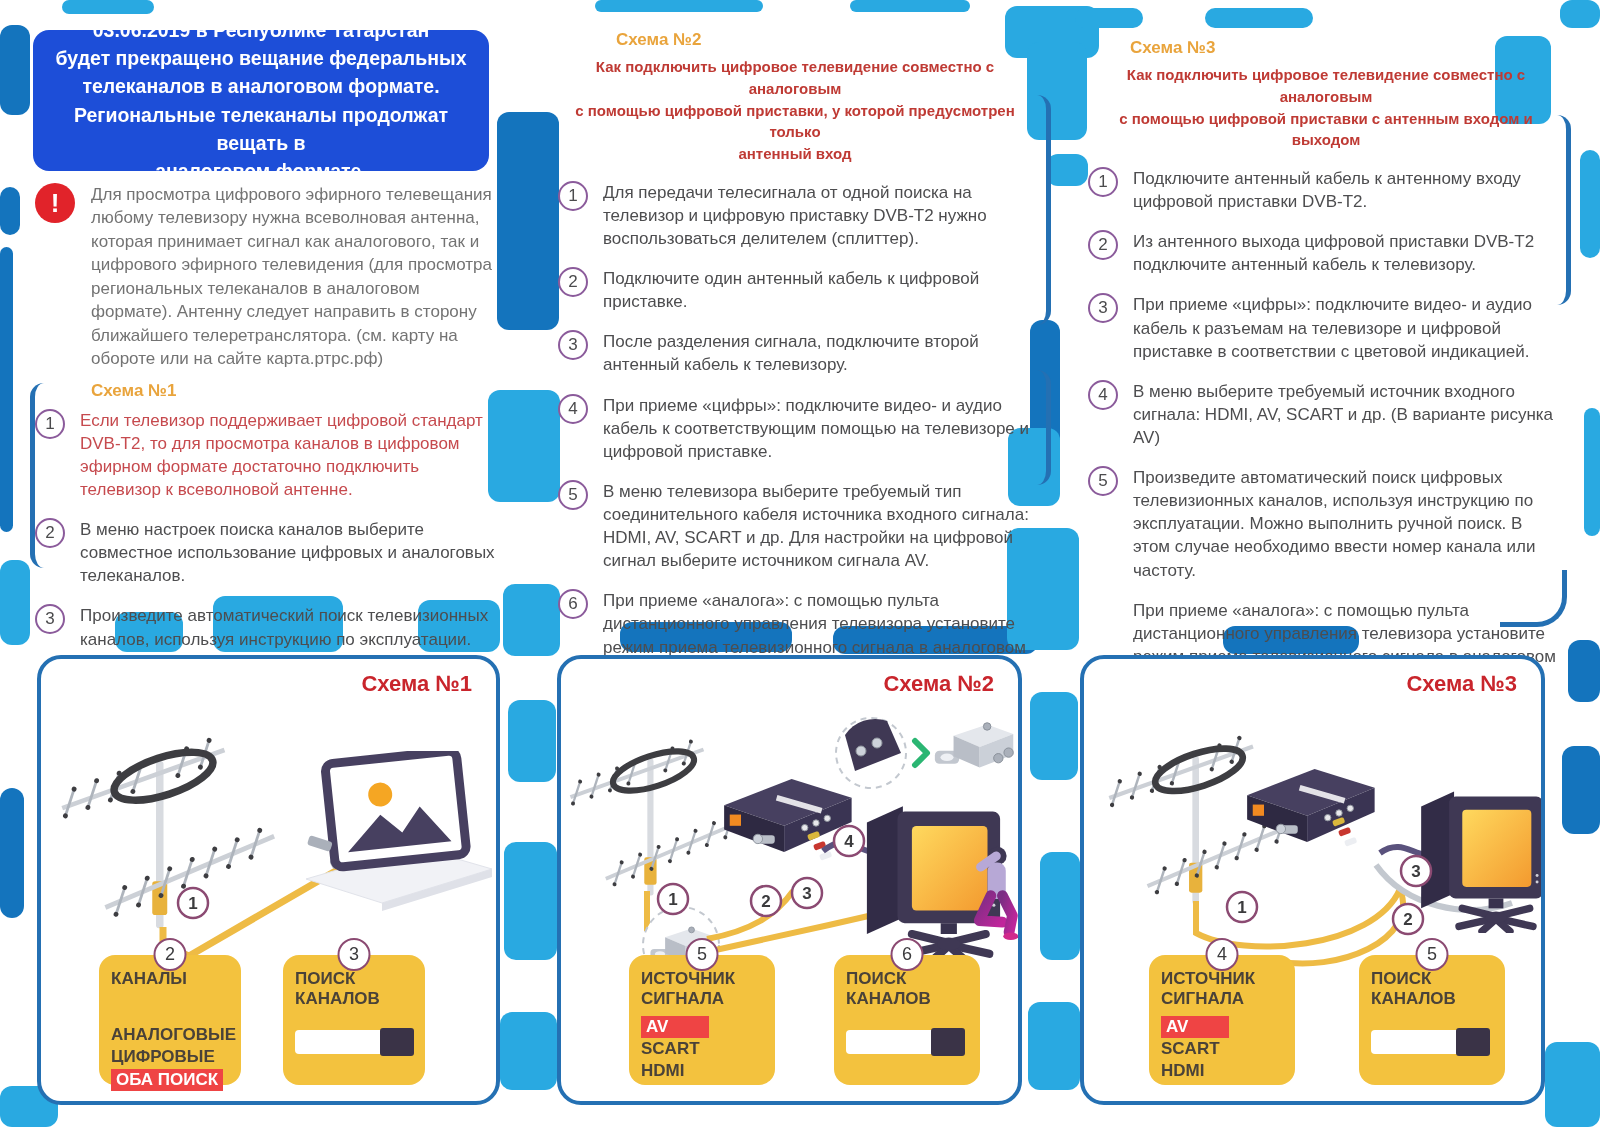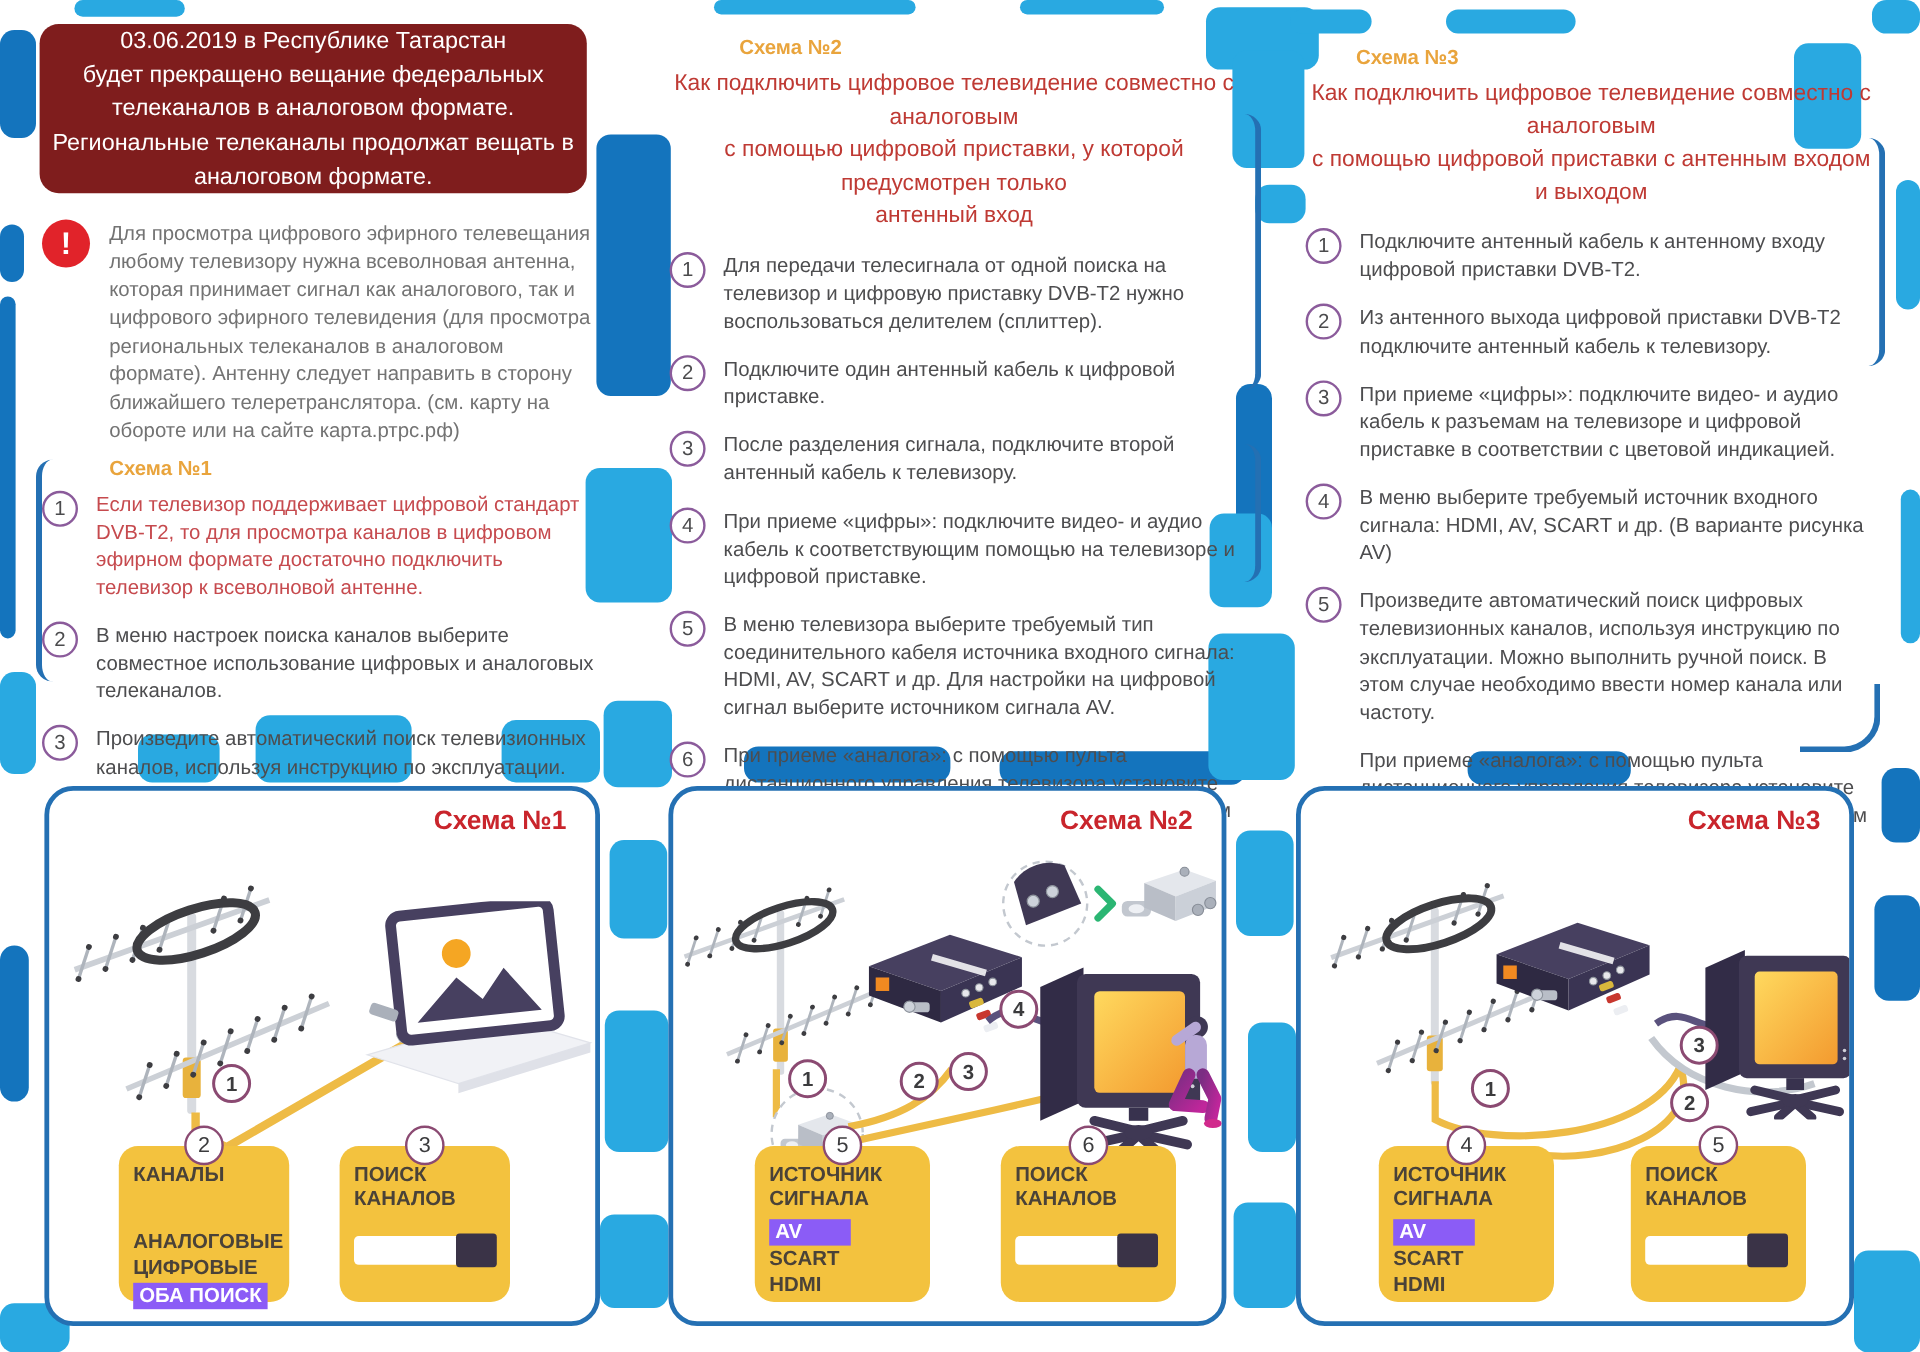--- a/index.html
+++ b/index.html
@@ -2,32 +2,32 @@
 <html><head>
 <meta charset="utf-8">
 <style>
   html,body{margin:0;padding:0;background:#fff}
   .page{position:relative;width:1600px;height:1127px;background:#fff;overflow:hidden;
         font-family:"Liberation Sans",sans-serif;color:#4d4d4f}
   .tile{position:absolute;border-radius:12px;display:block}
   .tile.d{background:#1474bd}
   .tile.l{background:#29a9e1}
   .frag{position:absolute}
-  .alert{position:absolute;left:33px;top:20px;width:456px;height:141px;background:#7f1d1d;
-         border-radius:16px;color:#fff;font-weight:normal;font-size:19.5px;line-height:1.45;
+  .alert{position:absolute;left:33px;top:30px;width:456px;height:141px;background:#1d4ed8;
+         border-radius:16px;color:#fff;font-weight:bold;font-size:19.5px;line-height:1.45;
          text-align:center;display:flex;align-items:center;justify-content:center;
          padding:0 8px;box-sizing:border-box}
   .prewrap{white-space:pre-line}
   .col{position:absolute}
   .intro-row{display:flex;gap:16px}
   .warn{width:40px;height:40px;border-radius:50%;background:#e1232a;color:#fff;font-weight:bold;
         font-size:26px;display:flex;align-items:center;justify-content:center;flex:0 0 40px}
   .body-text{margin:0;font-size:17px;line-height:1.38;color:#737373}
   .scheme-label{color:#e9a43c;font-weight:bold;font-size:17px;margin:10px 0 8px}
-  .subtitle{color:#bf3a34;font-weight:normal;font-size:19px;line-height:1.45;text-align:center;
+  .subtitle{color:#bf3a34;font-weight:bold;font-size:15px;line-height:1.45;text-align:center;
             margin:6px 0 16px}
   .steps{margin-top:4px}
   .step{display:flex;gap:15px;margin-bottom:17px}
   .stepnum{flex:0 0 30px;width:30px;height:30px;border:2px solid #8b5b9b;border-radius:50%;
            display:flex;align-items:center;justify-content:center;font-size:17px;color:#4b4b4d;
            background:#fff;box-sizing:border-box}
   .stepnum.hidden{visibility:hidden}
   .step p{margin:0;font-size:17px;line-height:1.36;color:#4d4d4f}
   .step p.red{color:#c64a4e}
   .panel{position:absolute;top:655px;height:450px;background:#fff;border:4px solid #2470b3;
@@ -40,21 +40,21 @@
   .card{position:absolute;bottom:16px;width:142px;height:130px;background:#f3c23e;
         border-radius:16px;padding:14px 12px;box-sizing:border-box}
   .card-num{position:absolute;top:-17px;left:50%;transform:translateX(-50%);width:33px;height:33px;
             background:#fff;border:2.5px solid #8b4a72;border-radius:50%;display:flex;
             align-items:center;justify-content:center;font-size:18px;color:#3b3b3d;
             box-sizing:border-box}
   .card-title{font-weight:bold;font-size:17px;color:#4a4238;line-height:1.2}
   .card-options{margin-top:10px;font-weight:bold;font-size:17px;color:#4a4238;line-height:1.3}
   .card-options.gap-lg{margin-top:35px}
   .opt{display:block}
-  .opt.selected{display:inline-block;background:#8b5cf6;color:#fff;padding:0 5px}
+  .opt.selected{display:inline-block;background:#ef4444;color:#fff;padding:0 5px}
   .pbar{margin-top:20px;position:relative;width:116px;height:24px;background:#fff;border-radius:4px}
   .pknob{position:absolute;right:-3px;top:-2px;width:34px;height:28px;background:#3a3347;border-radius:3px}
 </style>
 </head>
 <body>
 
 <svg width="0" height="0" style="position:absolute" aria-hidden="true">
   <defs>
     <linearGradient id="gScreen" x1="0" y1="0" x2="1" y2="1">
       <stop offset="0" stop-color="#ffd95e"></stop>

